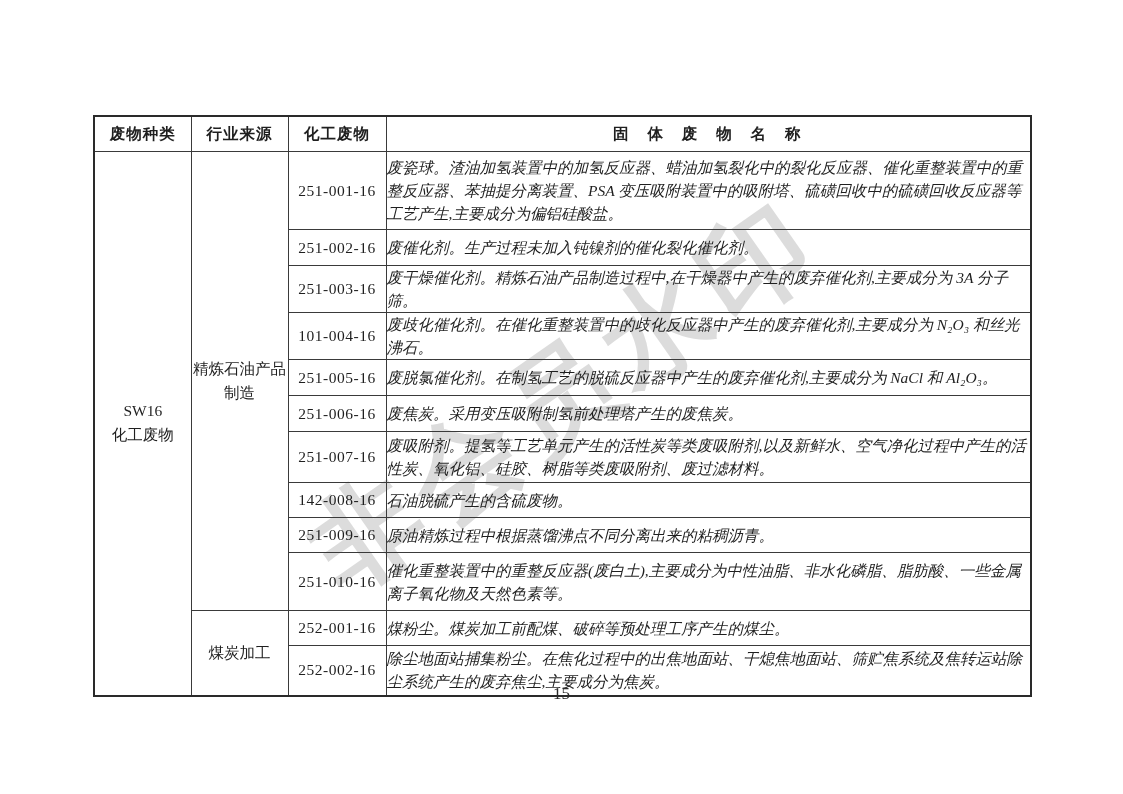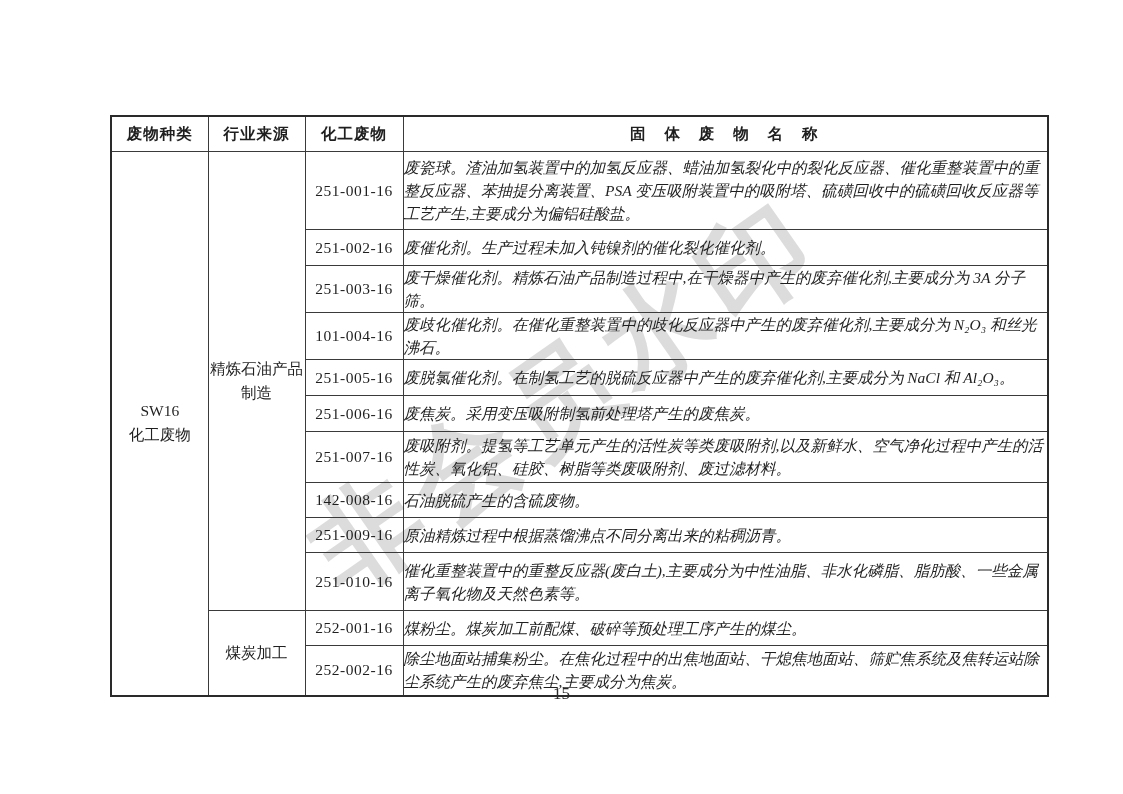--- a/index.html
+++ b/index.html
@@ -35,21 +35,21 @@
     color: rgba(150, 150, 150, 0.33);
     transform: rotate(-35deg);
     transform-origin: 50% 50%;
     z-index: 0;
     pointer-events: none;
     user-select: none;
   }
   
   table.waste-table {
     position: absolute;
-    left: 110px;
+    left: 93px;
     top: 115px;
     width: 937px;
     border-collapse: collapse;
     table-layout: fixed;
     z-index: 1;
     background: transparent;
     font-size: 15.5px;
   }
   table.waste-table col.c1 { width: 97px; }
   table.waste-table col.c2 { width: 97px; }

